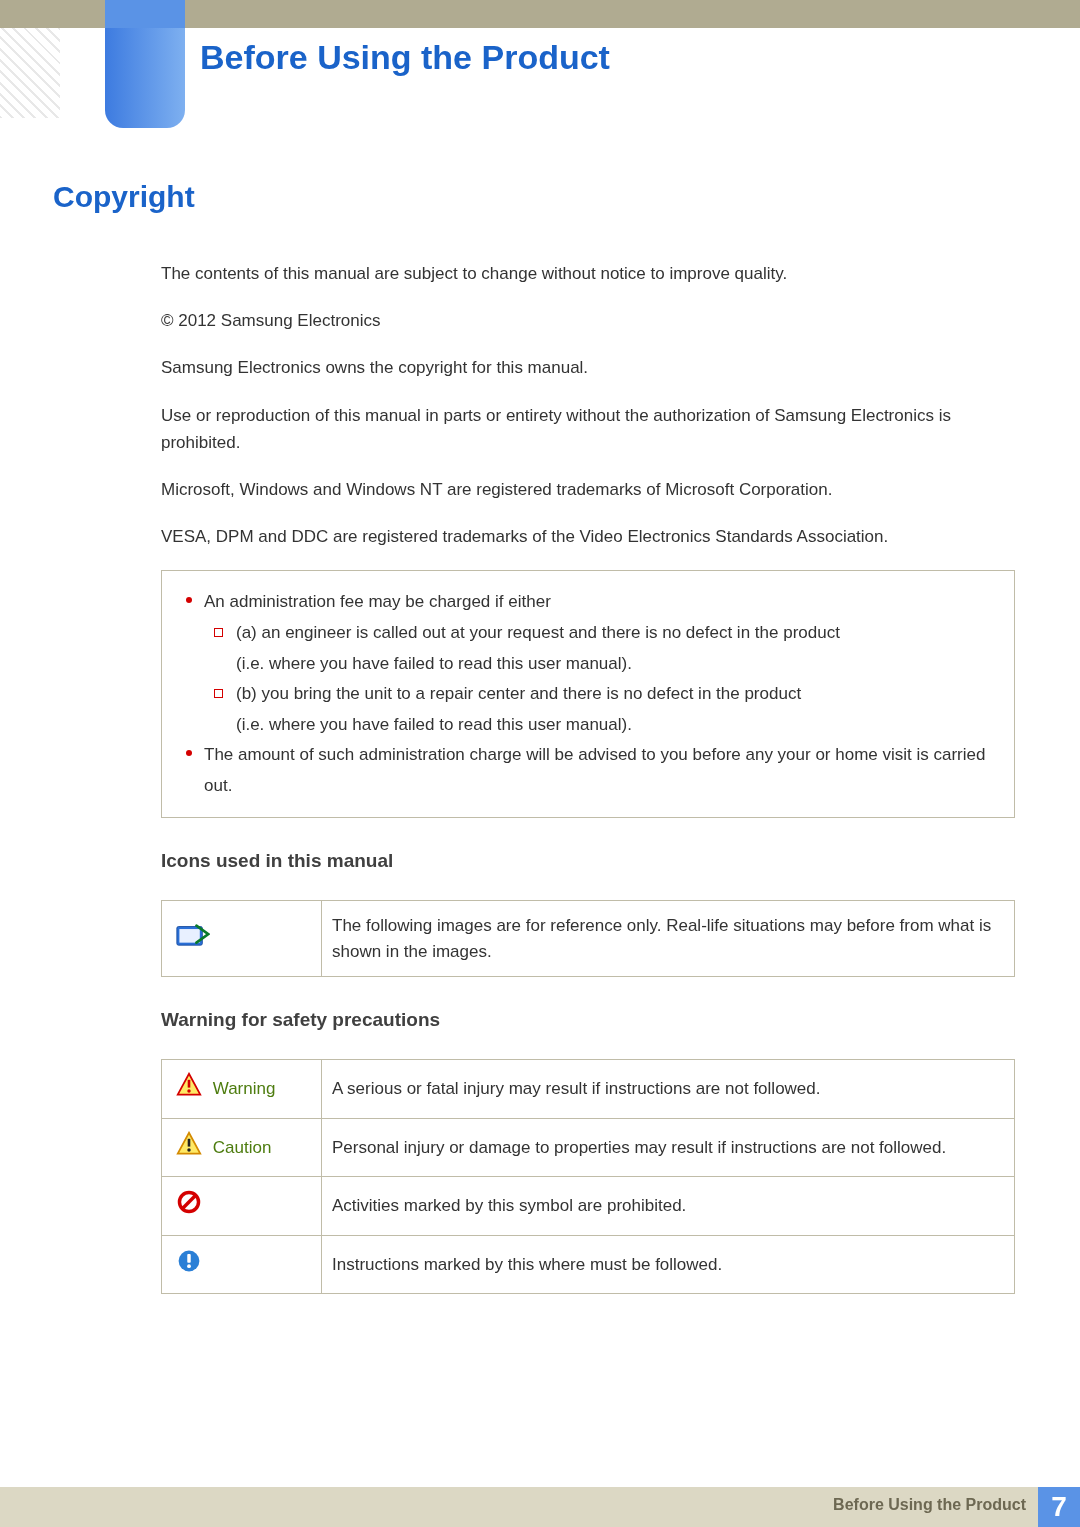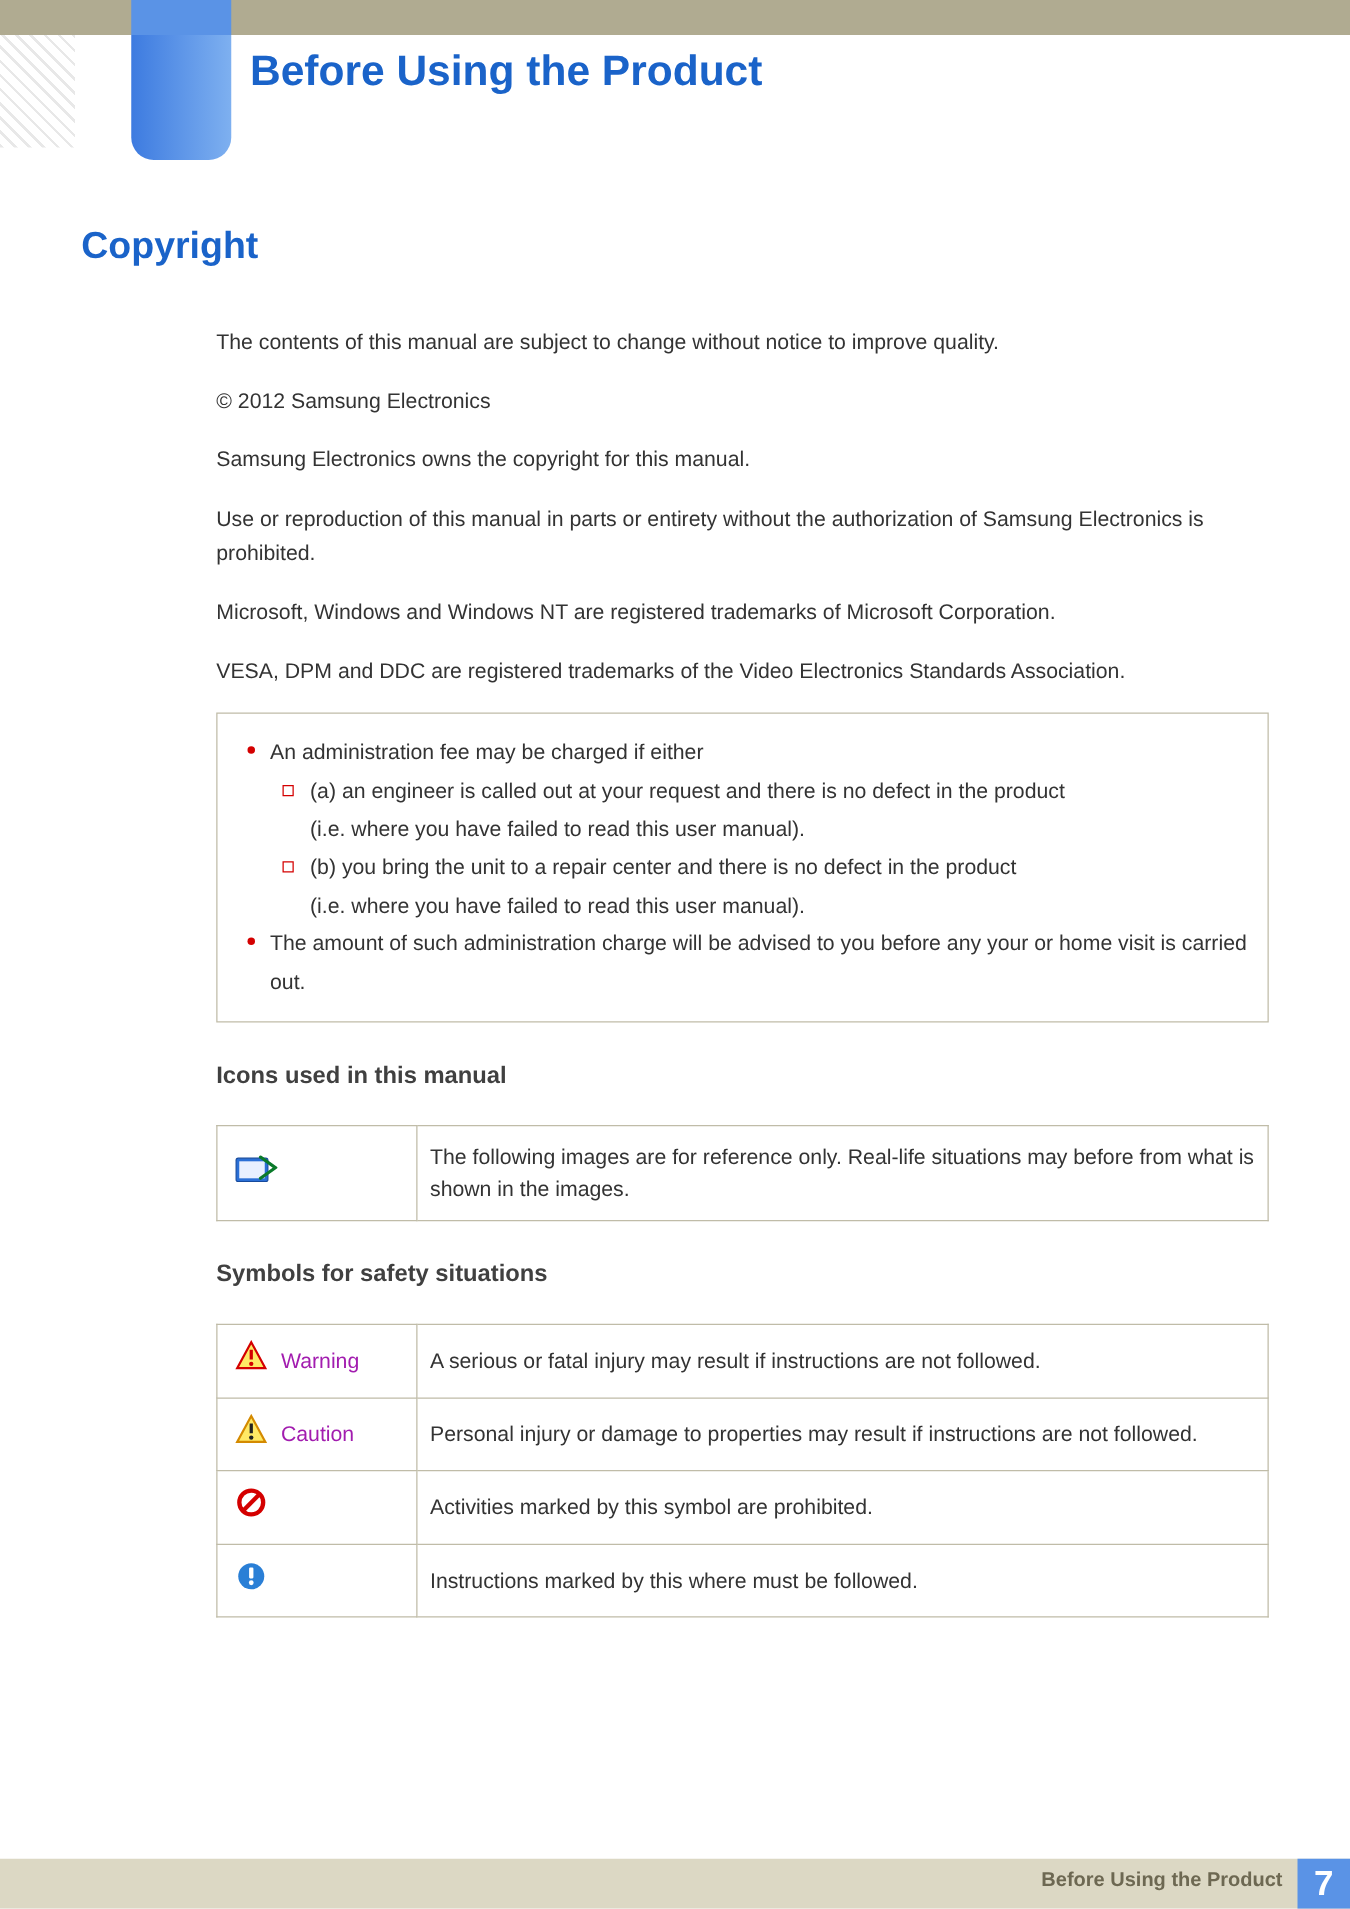--- a/index.html
+++ b/index.html
@@ -58,21 +58,21 @@
     height: 90px;
     background: repeating-linear-gradient(
       45deg,
       #e8e8e8 0, #e8e8e8 2px,
       transparent 2px, transparent 8px
     );
   }
   .content {
     position: absolute;
     top: 180px;
-    left: 65px;
+    left: 53px;
     right: 65px;
   }
   h1.section {
     color: #1a63c9;
     font-size: 30px;
     font-weight: bold;
     margin-bottom: 46px;
   }
   .body-text {
     margin-left: 108px;
@@ -140,21 +140,21 @@
     padding-left: 14px;
     white-space: nowrap;
   }
   .icon-slot {
     display: inline-block;
     vertical-align: middle;
     margin-right: 6px;
   }
   .icon-label {
     vertical-align: middle;
-    color: #a21caf;
+    color: #4d7c0f;
   }
   
   .footer {
     position: absolute;
     bottom: 0;
     left: 0; right: 0;
     height: 40px;
     background: #dcd8c4;
   }
   .footer-title {
@@ -230,21 +230,21 @@
               <rect x="4" y="8" width="24" height="16" fill="#e8f0ff"></rect>
               <path d="M24 4 L38 14 L24 24" fill="none" stroke="#0a7a2a" stroke-width="3" stroke-linecap="round"></path>
             </svg>
           </span>
         </td>
         <td>The following images are for reference only. Real-life situations may before from what is shown in the images.</td>
       </tr>
     </tbody>
       </table>
 
-    <h2 class="subsection">Symbols for safety situations</h2>
+    <h2 class="subsection">Warning for safety precautions</h2>
 
     <table class="info-table">
       <tbody>
           <tr>
         <td class="icon-cell">
           <span class="icon-slot">
             <svg class="ic" viewBox="0 0 30 30">
               <polygon points="15,2 28,26 2,26" fill="#ffe965" stroke="#d40000" stroke-width="2"></polygon>
               <rect x="13.5" y="9" width="3" height="9" fill="#d40000"></rect>
               <circle cx="15" cy="22" r="2" fill="#d40000"></circle>

